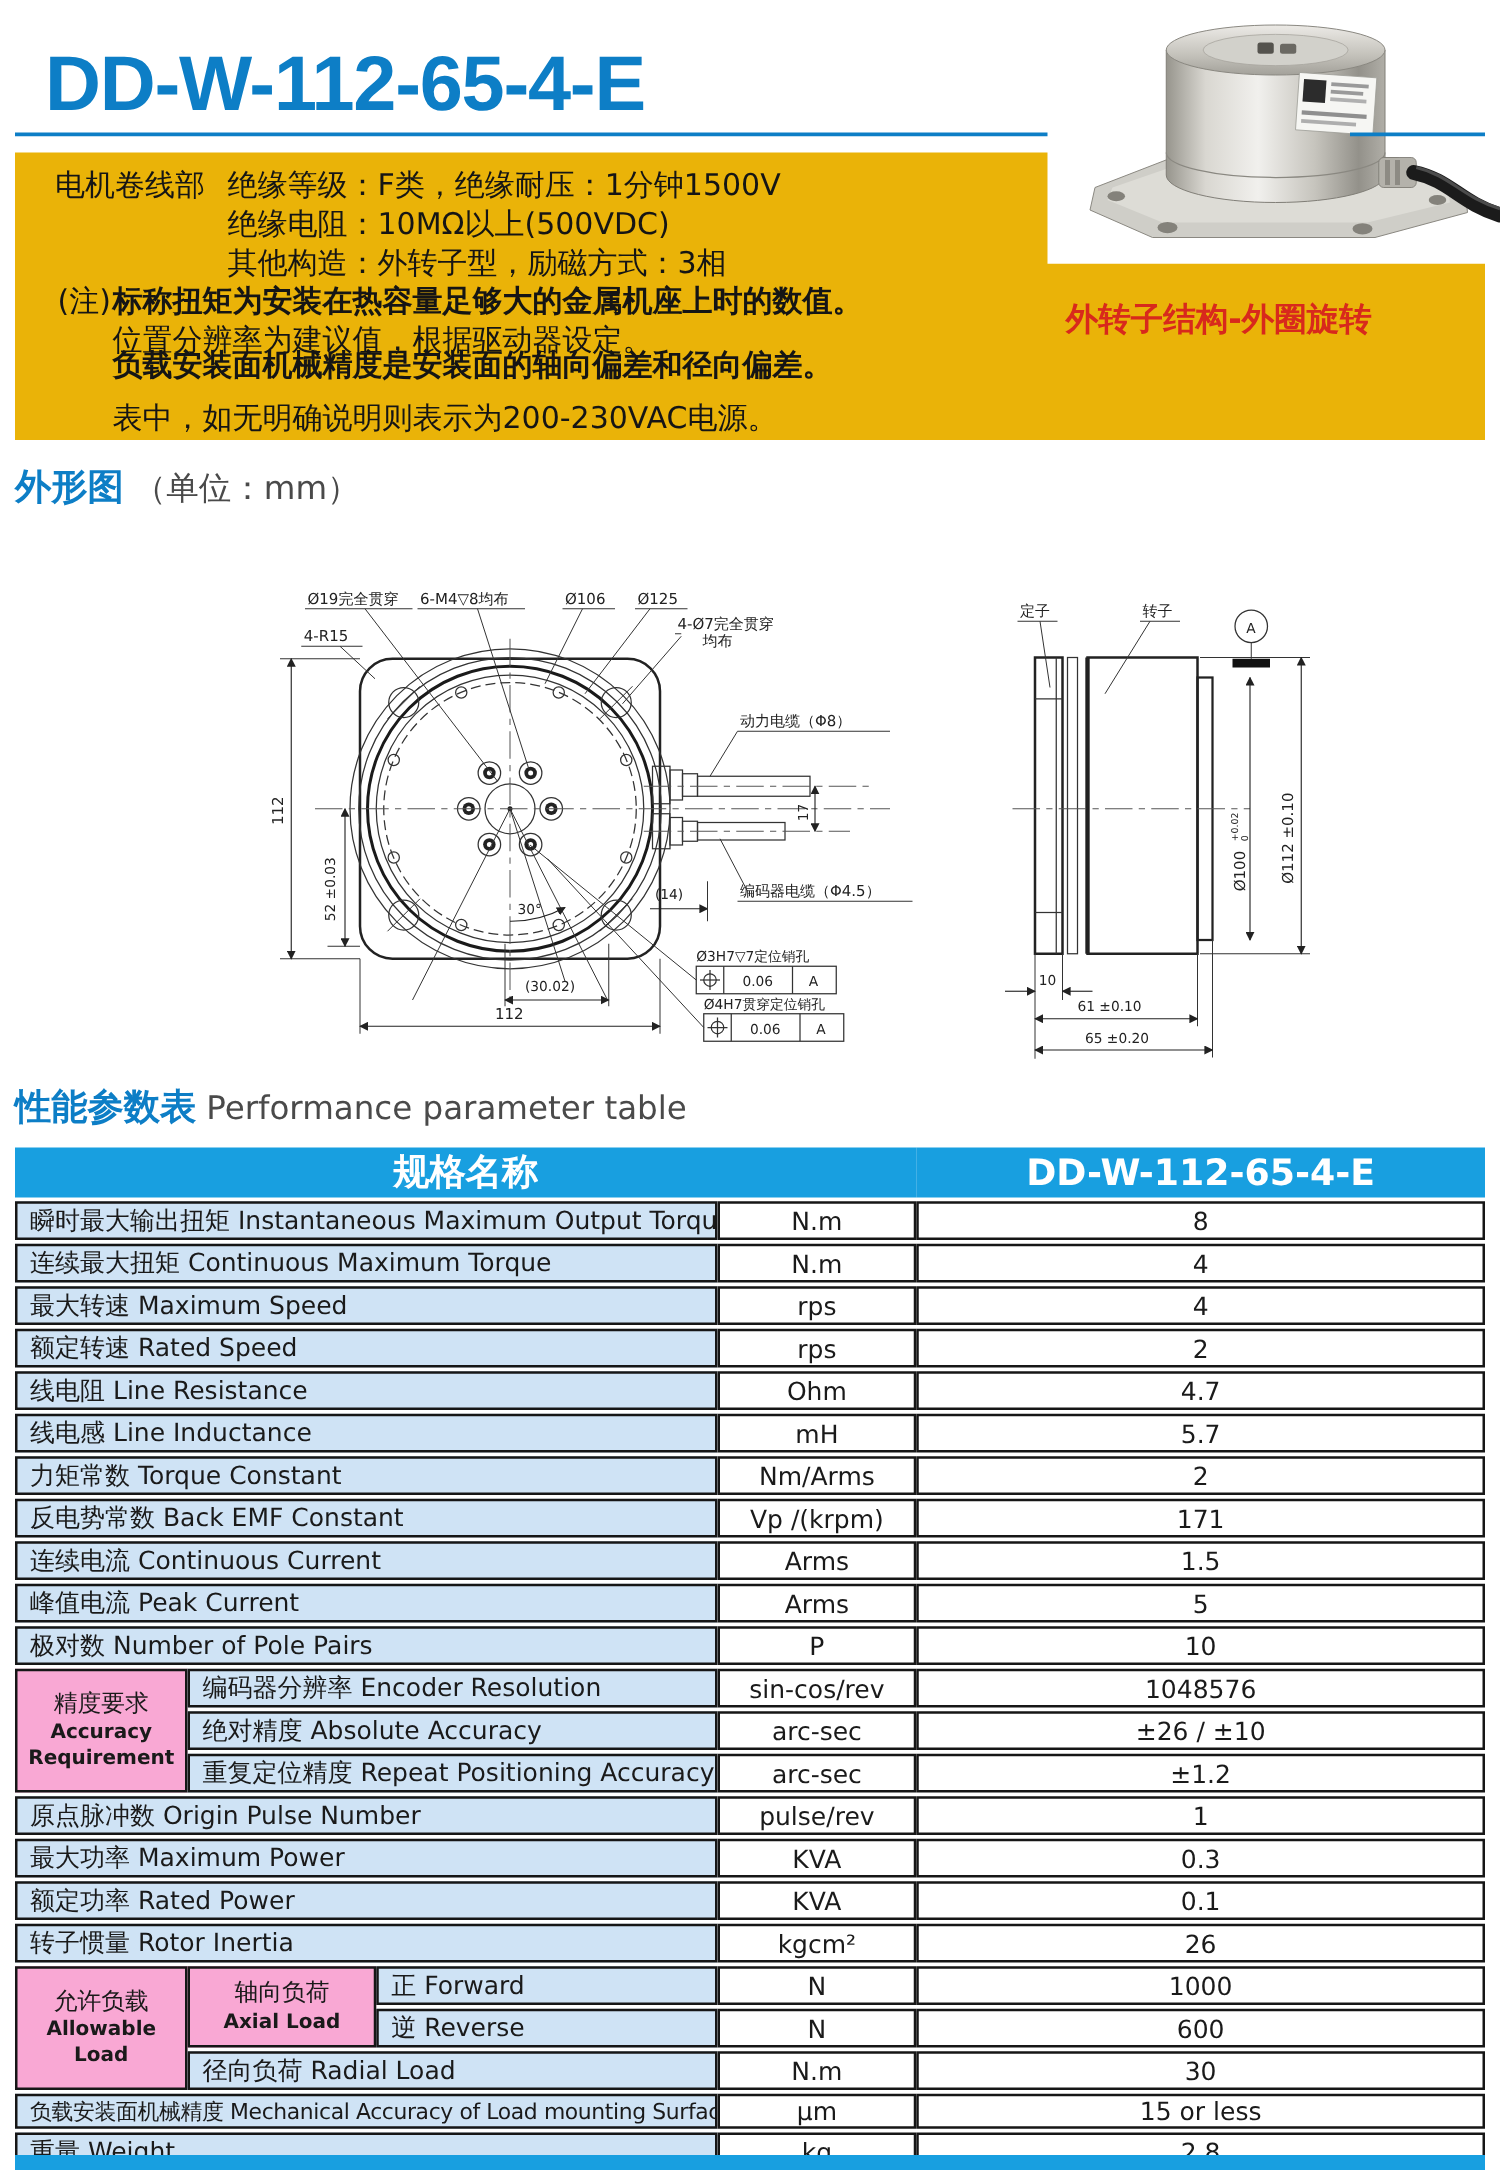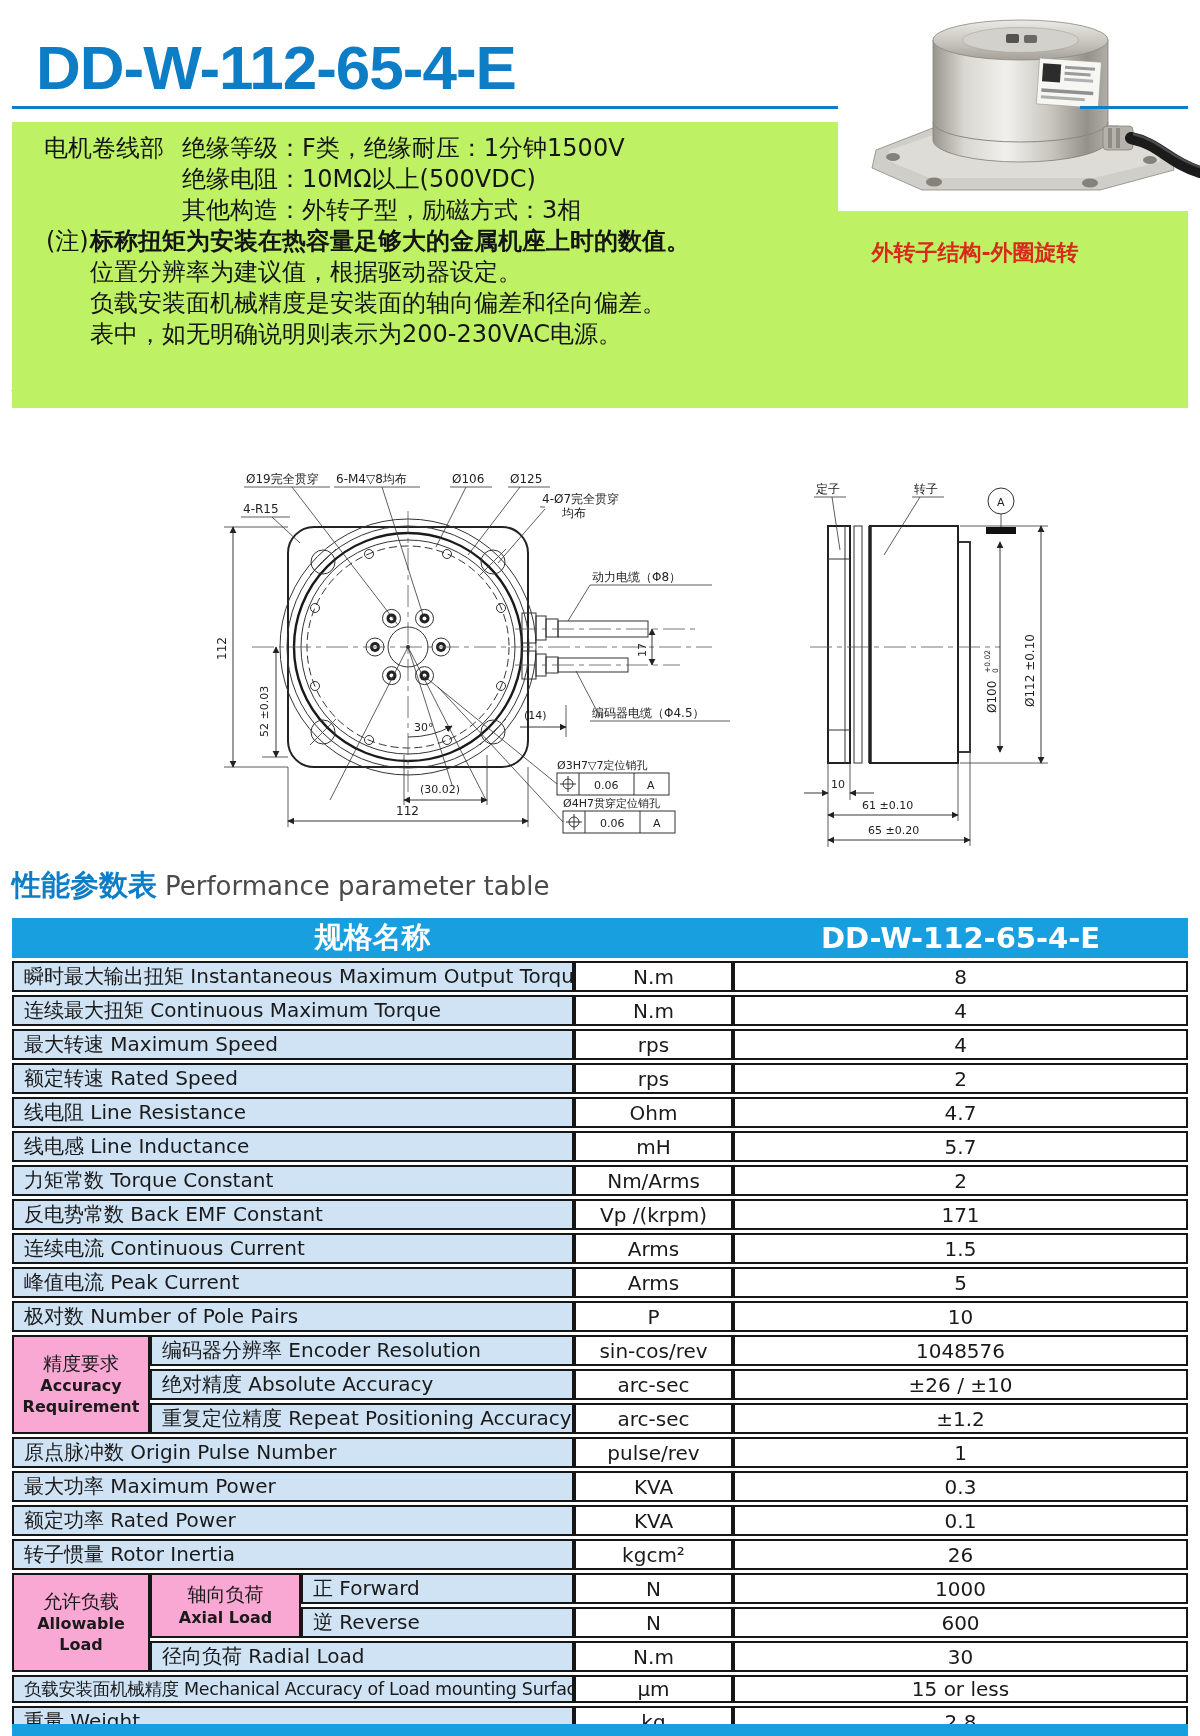--- a/index.html
+++ b/index.html
@@ -12,28 +12,28 @@
   
   .page-title {
     position:absolute; left:36px; top:32px;
     font-size:62px; font-weight:bold; color:#0d7ec6; letter-spacing:-1px;
     font-family:"Liberation Sans","DejaVu Sans",sans-serif;
   }
   .title-rule { position:absolute; left:12px; top:106px; width:1176px; height:3px; background:#0d7ec6; }
   .title-rule-right { position:absolute; left:1080px; top:106px; width:108px; height:3px; background:#0d7ec6; z-index:4; }
 
   
-  .info-box { position:absolute; left:12px; top:122px; width:1176px; height:286px; background:#bef264; z-index:1; }
+  .info-box { position:absolute; left:12px; top:122px; width:1176px; height:230px; background:#eab308; z-index:1; }
   .info-line { position:absolute; font-size:24px; white-space:nowrap; color:#151515; }
 
   
   .photo-box { position:absolute; left:838px; top:0; width:362px; height:211px; background:#ffffff; z-index:3; }
   .photo-caption {
     position:absolute; left:810px; top:238px; width:330px; text-align:center;
-    font-size:22px; font-weight:bold; color:#d8291c; z-index:4; white-space:nowrap;
+    font-size:26px; font-weight:bold; color:#d8291c; z-index:4; white-space:nowrap;
   }
 
   
   .sec-head { position:absolute; left:12px; white-space:nowrap; }
   .sec-head .zh { font-size:29px; font-weight:bold; color:#0d7ec6; }
   .sec-head .en { font-size:26px; color:#4a4a4a; margin-left:8px; }
 
   
   .drawing-wrap { position:absolute; left:0; top:455px; width:1200px; height:400px; }
   .cad-text { font-size:12px; fill:#222; font-family:"DejaVu Sans",sans-serif; }
@@ -72,21 +72,21 @@
 <div class="title-rule"></div>
 
 <section class="info-box">
   <span class="info-line" style="left:32px;top:10px;">电机卷线部</span>
   <span class="info-line" style="left:170px;top:10px;">绝缘等级：F类，绝缘耐压：1分钟1500V</span>
   <span class="info-line" style="left:170px;top:41px;">绝缘电阻：10MΩ以上(500VDC)</span>
   <span class="info-line" style="left:170px;top:72px;">其他构造：外转子型，励磁方式：3相</span>
   <span class="info-line" style="left:34px;top:103px;">(注)</span>
   <span class="info-line" style="left:78px;top:103px;font-weight:bold;">标称扭矩为安装在热容量足够大的金属机座上时的数值。</span>
   <span class="info-line" style="left:78px;top:134px;">位置分辨率为建议值，根据驱动器设定。</span>
-  <span class="info-line" style="left:78px;top:165px;">负载安装面机械精度是安装面的轴向偏差和径向偏差。</span>
+  <span class="info-line" style="left:78px;top:154px;font-weight:bold;">负载安装面机械精度是安装面的轴向偏差和径向偏差。</span>
   <span class="info-line" style="left:78px;top:196px;">表中，如无明确说明则表示为200-230VAC电源。</span>
 </section>
 
 <div class="photo-box">
   <svg width="362" height="211" viewBox="0 0 362 211">
     <defs>
       <linearGradient id="metalH" x1="0" y1="0" x2="1" y2="0">
         <stop offset="0" stop-color="#97958d"></stop>
           <stop offset="0.18" stop-color="#d9d7d1"></stop>
         <stop offset="0.42" stop-color="#f1f0ed"></stop>

